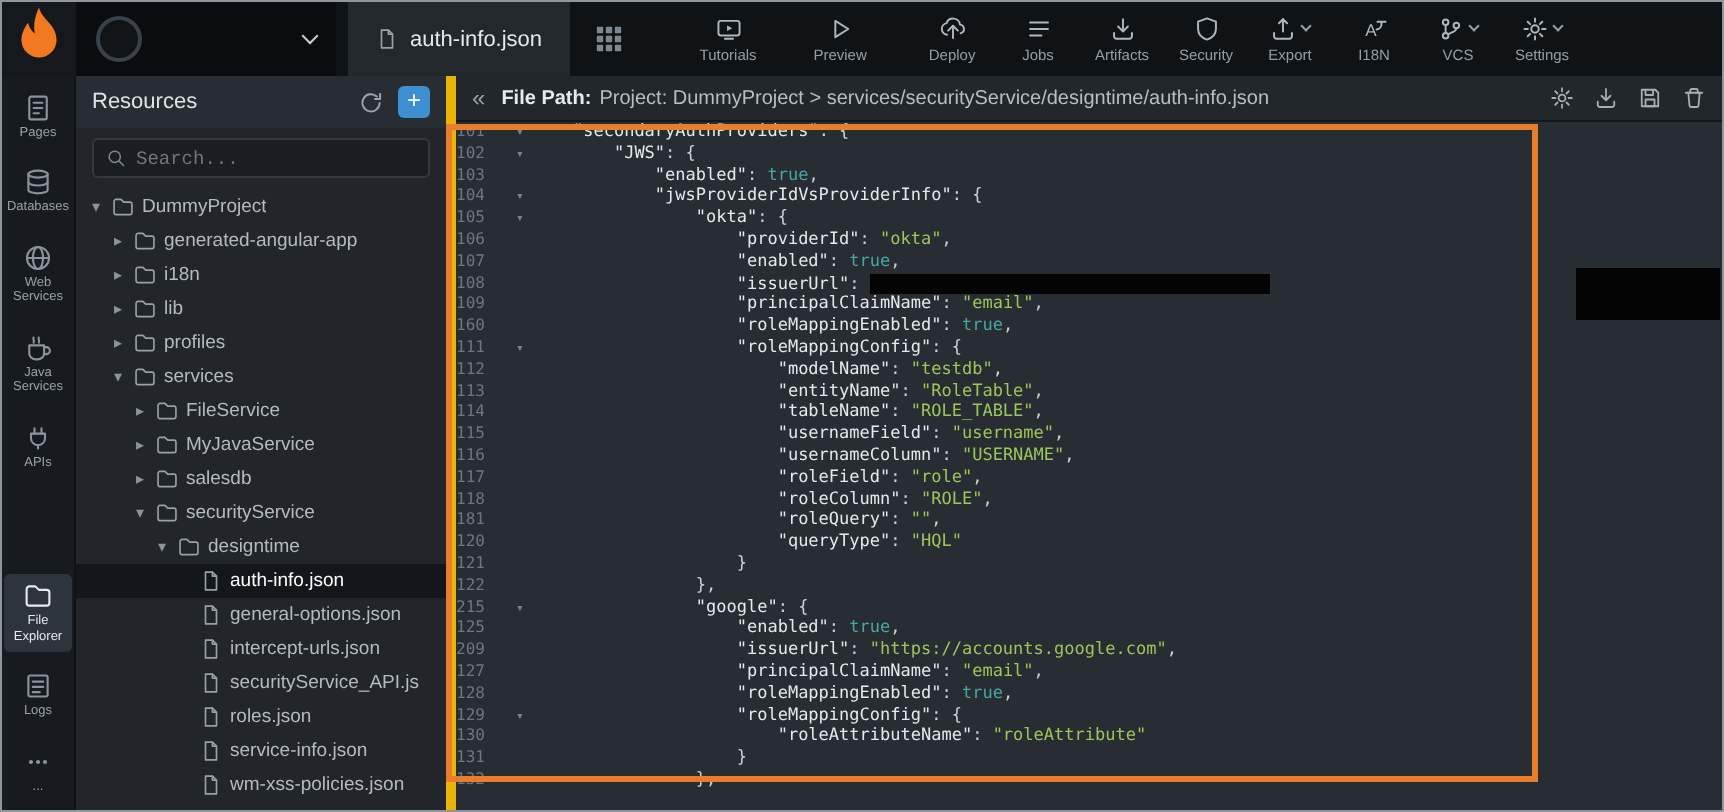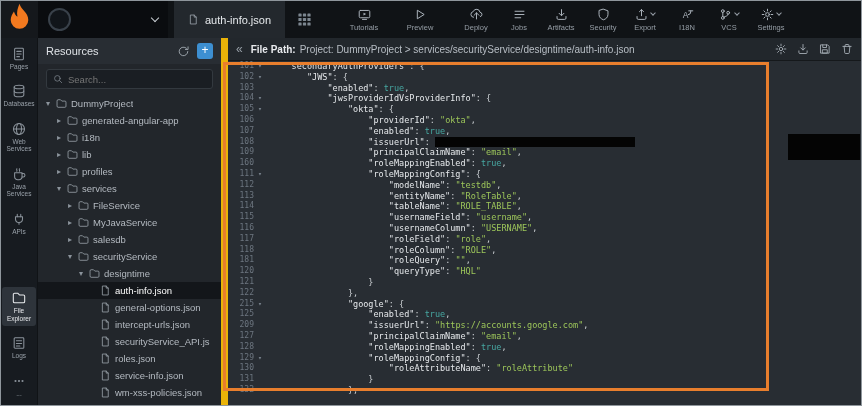--- a/index.html
+++ b/index.html
@@ -32,47 +32,47 @@
   .rail{position:absolute;top:37px;left:0;bottom:0;width:37px;background:#171b20;display:flex;flex-direction:column;align-items:center;padding:5px 0 4px 0;border-right:1px solid #101316}
   .rail-group{display:flex;flex-direction:column;align-items:center;gap:6px;width:100%}
   .rail-spacer{flex:1}
   .rail-item{width:34px;padding:4px 1px;display:flex;flex-direction:column;align-items:center;gap:2px;color:#8b939b;border-radius:3px}
   .rail-ic{width:14px;height:14px}
   .rail-label{font-size:6.5px;line-height:1.15;text-align:center;color:#99a1a9;word-wrap:break-word;max-width:32px}
   .rail-item.active{background:#2e343b;color:#e8eaed}
   .rail-item.active .rail-label{color:#e8eaed}
 
   
-  .resources{position:absolute;top:37px;left:37px;bottom:0;width:190px;background:#22262b;display:flex;flex-direction:column;border-right:7px solid #eab308}
+  .resources{position:absolute;top:37px;left:37px;bottom:0;width:190px;background:#22262b;display:flex;flex-direction:column;border-right:5px solid #eab308}
   .res-header{height:26px;flex:none;display:flex;align-items:center;gap:7px;padding:0 8px;background:#282d33}
   .res-title{flex:1;color:#dfe3e7;font-size:11px}
   .res-btn{width:13px;height:13px;color:#9aa2aa}
   .add-btn{width:16px;height:16px;background:#3d8fd1;color:#fff;border-radius:3px;font-size:12px;line-height:15px;text-align:center;flex:none}
   .search-box{margin:5px 8px 4px 8px;height:20px;flex:none;background:#1a1e23;border:1px solid #33393f;border-radius:3px;display:flex;align-items:center;gap:5px;padding:0 6px}
   .search-ic{width:10px;height:10px;color:#7d858d;flex:none}
-  .search-box input{flex:1;min-width:0;background:transparent;border:0;outline:none;color:#aab2ba;font-size:9.5px;font-family:Liberation Sans, sans-serif}
+  .search-box input{flex:1;min-width:0;background:transparent;border:0;outline:none;color:#aab2ba;font-size:9.5px;font-family:Liberation Mono, monospace}
   .tree{flex:1;overflow:hidden;padding-top:2px}
   .tree-row{height:17px;display:flex;align-items:center;gap:4px;font-size:9.5px;color:#b4bac1;white-space:nowrap;overflow:hidden}
   .tree-row .tw{width:8px;flex:none;text-align:center;color:#8b939b;font-size:8px}
   .tree-ic{width:11px;height:11px;flex:none;color:#98a0a8}
   .tree-row .lbl{overflow:hidden;text-overflow:clip}
   .tree-row.selected{background:#13161a;color:#fdfdfd}
 
   
   .main{position:absolute;top:37px;left:227px;right:0;bottom:0;display:flex;flex-direction:column}
   .crumb-bar{height:23px;flex:none;background:#22272c;border-bottom:1px solid #15181b;display:flex;align-items:center;gap:8px;padding:0 8px}
   .collapse-btn{color:#98a0a8;font-size:12px;line-height:1;flex:none}
   .crumb{flex:1;font-size:10px;color:#b8bec5;white-space:nowrap;overflow:hidden}
   .crumb .lbl{color:#e8eaed;font-weight:bold;margin-right:4px}
   .crumb-actions{display:flex;align-items:center;gap:10px;flex:none}
   .crumb-ic{width:12px;height:12px;color:#a6aeb6}
 
   .editor{flex:1;background:#282d33;overflow:hidden;font-family:"DejaVu Sans Mono",monospace}
   .code-line{height:10.81px;line-height:10.81px;display:flex;font-size:8.5px;white-space:pre}
-  .ln{width:26px;flex:none;text-align:right;color:#6d7680;font-size:8px}
+  .ln{width:26px;flex:none;text-align:left;color:#6d7680;font-size:8px}
   .fold{width:12px;flex:none;text-align:center;color:#78828c;font-size:6.5px}
   .code-text{white-space:pre}
   .tk-k{color:#e6e9ec}
   .tk-s{color:#9dc65a}
   .tk-b{color:#47a8a2}
   .tk-p{color:#ccd0d4}
   .tk-r{display:inline-block;width:200px;height:10px;background:#040404;vertical-align:middle}
 
   
   .annotation{position:absolute;left:222px;top:61px;width:546px;height:329px;border:3px solid #e87e2d;pointer-events:none;z-index:10}

